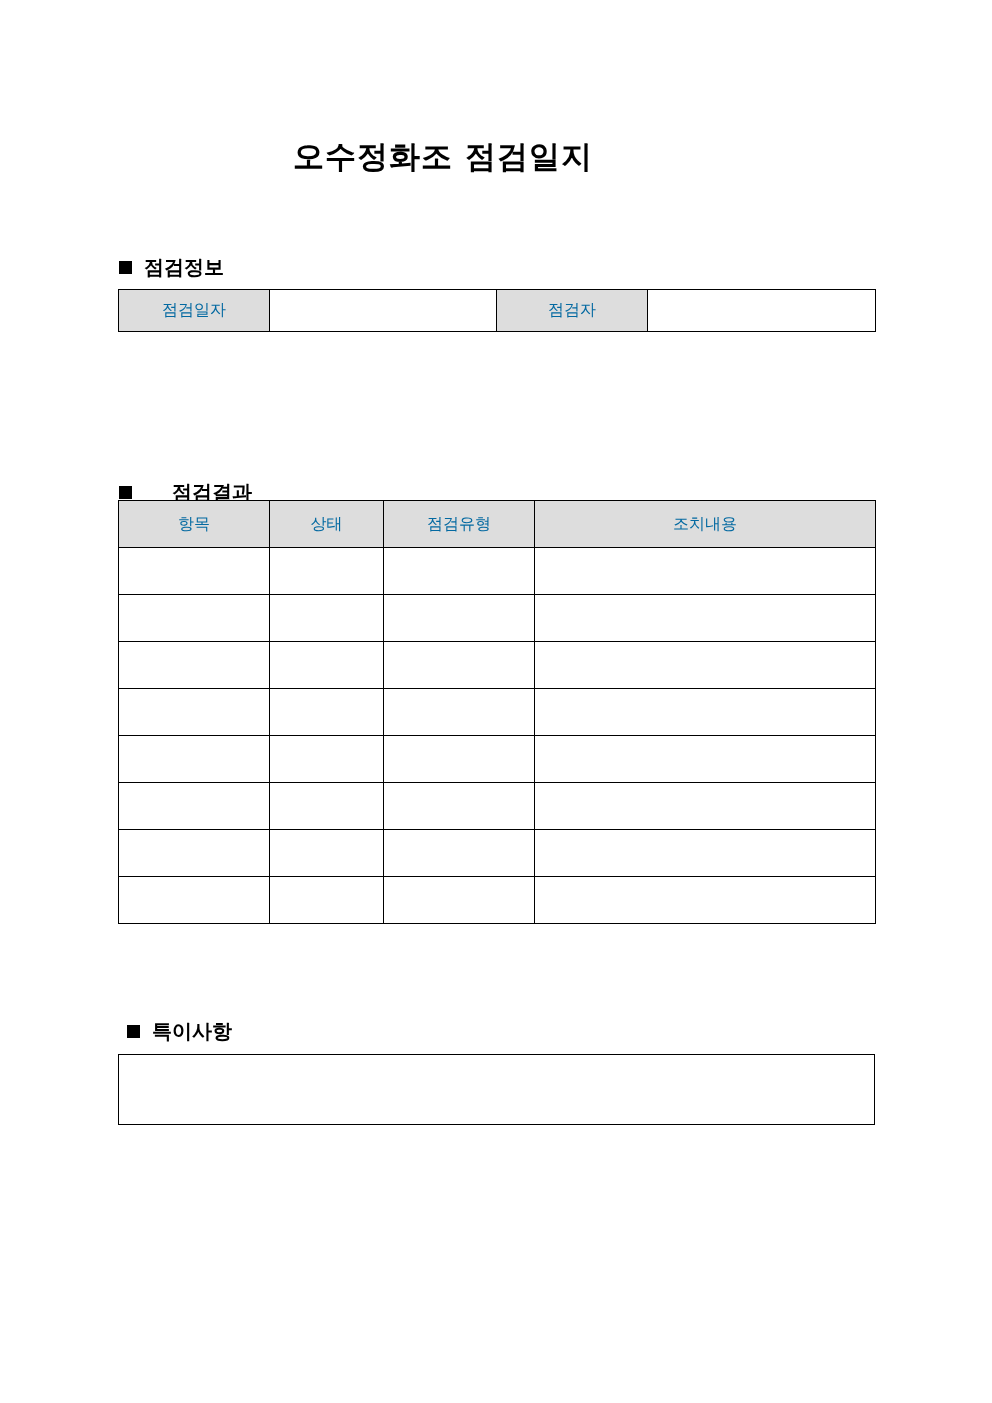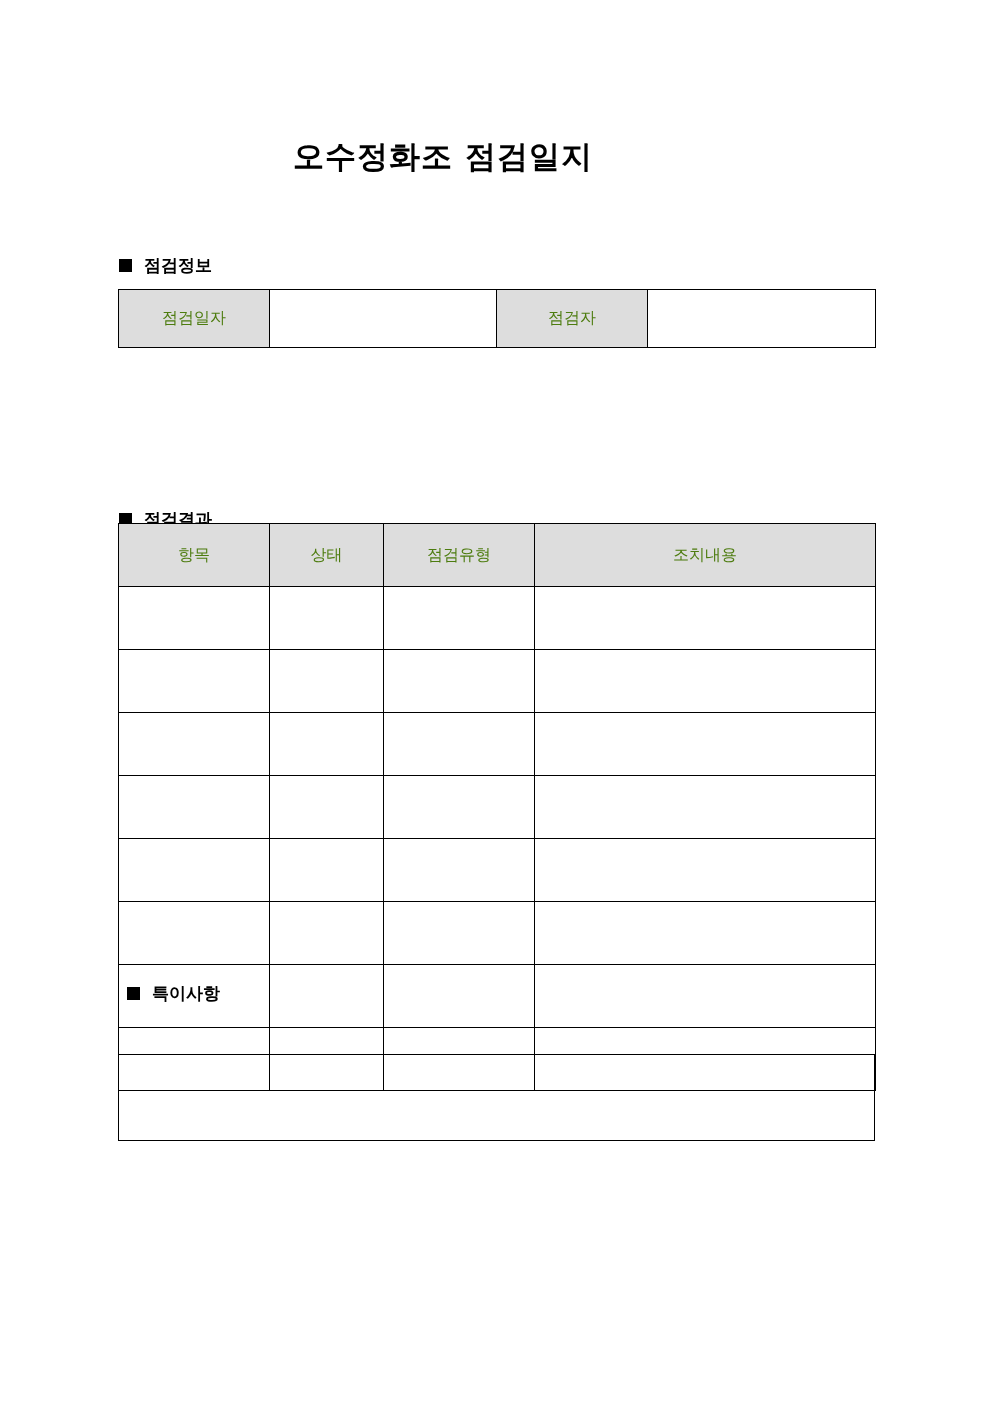--- a/index.html
+++ b/index.html
@@ -5,34 +5,34 @@
   html, body { margin: 0; padding: 0; background: #ffffff; }
   body {
     width: 992px; height: 1403px; position: relative; overflow: hidden;
     font-family: "DejaVu Sans", "Liberation Sans", sans-serif; color: #000;
   }
   .title {
     position: absolute; left: 0; width: 830px; top: 136px;
     text-align: center; font-size: 31px; font-weight: bold; letter-spacing: 1px; margin-left: 28px;
   }
   .section-head {
-    position: absolute; left: 119px; font-size: 17px; font-weight: bold;
+    position: absolute; left: 119px; font-size: 20px; font-weight: bold;
     display: flex; align-items: center;
   }
   .sq {
     display: inline-block; width: 13px; height: 13px; background: #000;
     margin-right: 12px;
   }
   table {
     position: absolute; left: 118px; width: 757px;
     border-collapse: collapse; table-layout: fixed;
   }
   td {
-    border: 1px solid #000; padding: 8px; text-align: center; vertical-align: middle;
-    font-size: 16px; color: #4d7c0f;
+    border: 1px solid #000; padding: 0; text-align: center; vertical-align: middle;
+    font-size: 16px; color: #0369a1;
   }
   td.hdr { background: #dddddd; }
   .info td { height: 41px; }
   .result td { height: 46px; }
   .remarks td.hdr { height: 42px; }
   .remarks td.body { height: 69px; }
 </style>
 </head>
 <body>
 
@@ -52,25 +52,25 @@
   <tbody>
       <tr>
     <td class="hdr">점검일자</td>
     <td></td>
     <td class="hdr">점검자</td>
     <td></td>
   </tr>
 </tbody>
   </table>
 
-<div class="section-head" style="top:508px;">
+<div class="section-head" style="top:479px;gap:28px;">
   <span class="sq"></span>
   <span>점검결과</span>
 </div>
-<table class="result" style="top:523px;border-radius:30px;">
+<table class="result" style="top:500px;border-radius:30px;">
   <colgroup>
     <col style="width:151px">
       <col style="width:114px">
       <col style="width:151px">
       <col style="width:341px">
   </colgroup>
   <tbody>
       <tr>
     <td class="hdr">항목</td>
     <td class="hdr">상태</td>
@@ -121,21 +121,21 @@
   </tr>
   <tr>
     <td></td>
     <td></td>
     <td></td>
     <td></td>
   </tr>
 </tbody>
   </table>
 
-<div class="section-head" style="top:982px;padding-left:8px;">
+<div class="section-head" style="top:1018px;padding-left:8px;">
   <span class="sq"></span>
   <span>특이사항</span>
 </div>
 <table class="remarks" style="top:1054px;">
   <tbody>
   <tr>
     <td class="body"></td>
   </tr>
 </tbody>
   </table>

